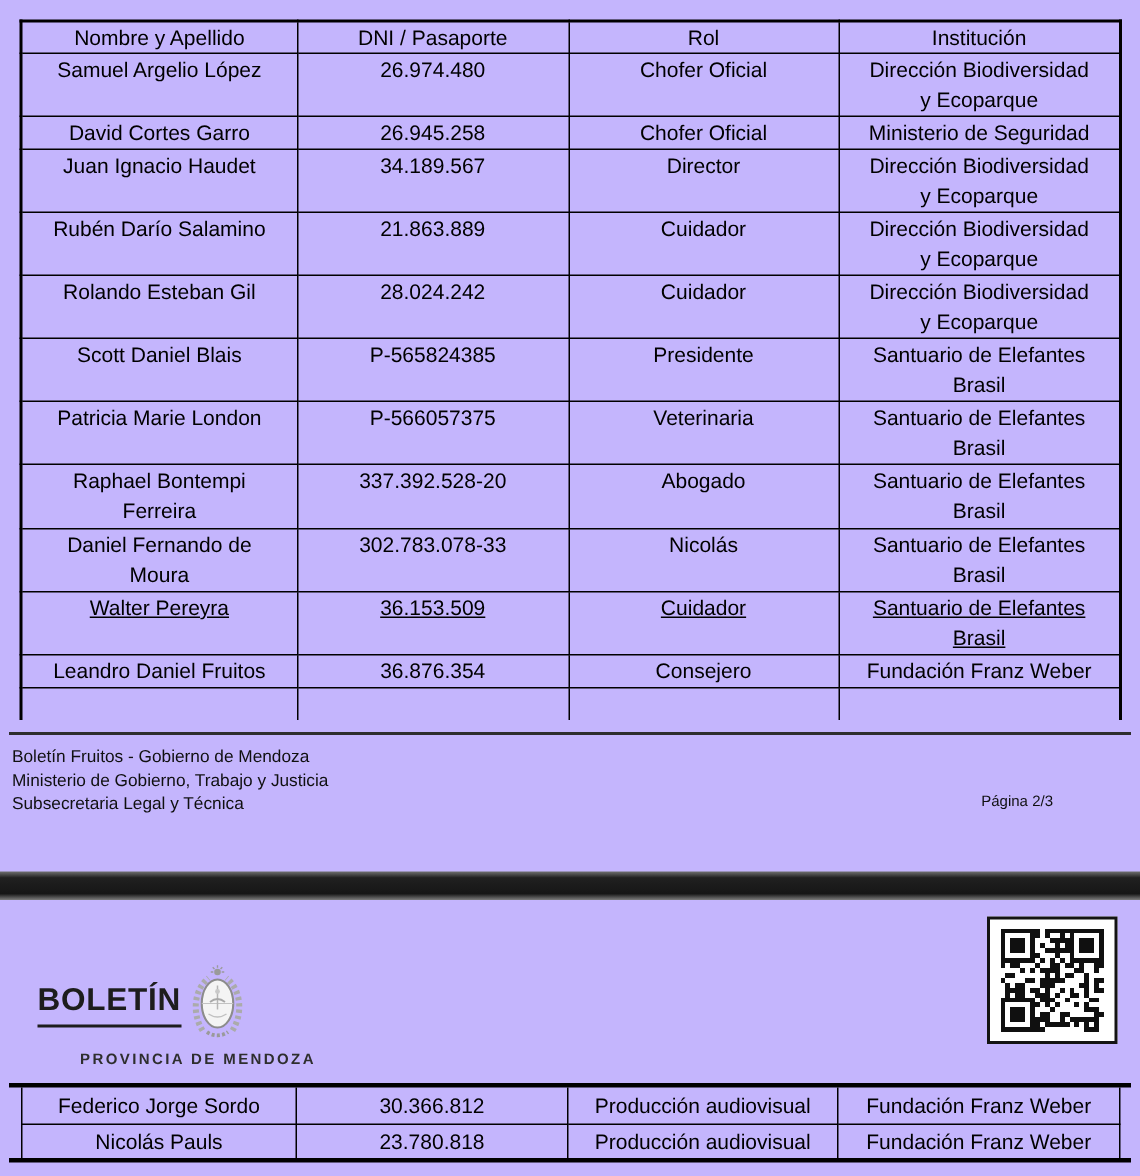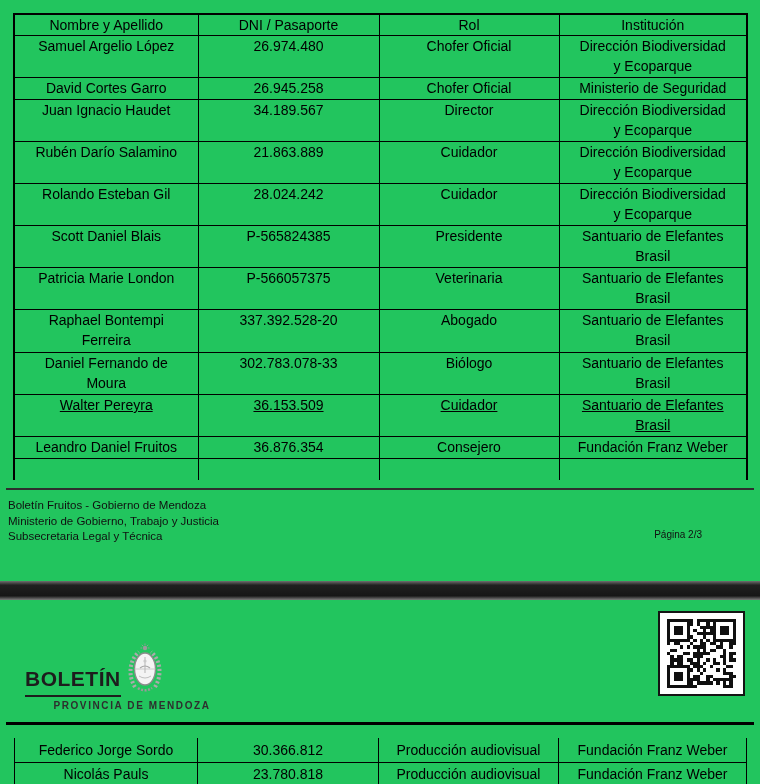--- a/index.html
+++ b/index.html
@@ -1,17 +1,17 @@
 <!DOCTYPE html>
 <html><head>
 <meta charset="utf-8">
 <style>
   html,body{margin:0;padding:0;background:#ffffff;}
   .canvas{
-    position:relative;width:760px;height:784px;background:#22c55e;
+    position:relative;width:760px;height:784px;background:#c4b5fd;
     font-family:"Liberation Sans",sans-serif;color:#000;overflow:hidden;
   }
 
   
   table.doc-table{border-collapse:collapse;table-layout:fixed;}
   table.doc-table td, table.doc-table th{
     border:1.5px solid #000;
     font-weight:normal;font-size:14px;line-height:20px;
     text-align:center;vertical-align:top;
     padding:0 1px;white-space:pre-line;overflow:hidden;
@@ -33,35 +33,35 @@
 
   
   .qr-box{
     position:absolute;left:658px;top:611px;width:87px;height:85px;
     border:2px solid #141414;box-sizing:border-box;
     display:flex;align-items:center;justify-content:center;background:#fff;
   }
   .qr-box svg{display:block;}
 
   .logo{position:absolute;left:25px;top:643px;width:214px;}
-  .logo-row{display:flex;align-items:flex-end;justify-content:flex-start;}
+  .logo-row{display:flex;align-items:center;justify-content:flex-start;}
   .logo-word{
     font-size:21px;font-weight:bold;letter-spacing:.5px;color:#1d1d1d;line-height:1;
     padding-bottom:6px;border-bottom:2.5px solid #1d1d1d;white-space:nowrap;
   }
   .logo-emblem{margin:0 5px;flex:0 0 auto;}
   .logo-subtitle{
     text-align:center;font-size:10px;font-weight:bold;letter-spacing:1.6px;
     color:#2e2e2e;margin-top:3px;white-space:nowrap;
   }
 
   
   .t2wrap{position:absolute;left:6px;top:722px;width:748px;}
   .thick-line{height:3px;background:#000;}
-  #table2{border-collapse:collapse;table-layout:fixed;margin:13px 8px;width:732px;}
+  #table2{border-collapse:collapse;table-layout:fixed;margin:0 8px;width:732px;}
   #table2 td{
     border-left:1.5px solid #000;border-right:1.5px solid #000;
     border-top:none;border-bottom:none;
     font-size:14px;line-height:22px;text-align:center;vertical-align:middle;
     padding:0 1px;white-space:nowrap;overflow:hidden;
   }
   #table2 tr:first-child td{border-bottom:1.5px solid #000;height:24px;}
   #table2 tr:last-child td{height:22px;}
 </style>
 </head>
@@ -140,21 +140,21 @@
 Ferreira</td>
             <td>337.392.528-20</td>
             <td>Abogado</td>
             <td>Santuario de Elefantes
 Brasil</td>
           </tr>
           <tr style="height: 42px;">
             <td>Daniel Fernando de
 Moura</td>
             <td>302.783.078-33</td>
-            <td>Biólogo</td>
+            <td>Nicolás</td>
             <td>Santuario de Elefantes
 Brasil</td>
           </tr>
           <tr style="height: 42px; text-decoration: underline;">
             <td>Walter Pereyra</td>
             <td>36.153.509</td>
             <td>Cuidador</td>
             <td>Santuario de Elefantes
 Brasil</td>
           </tr>

